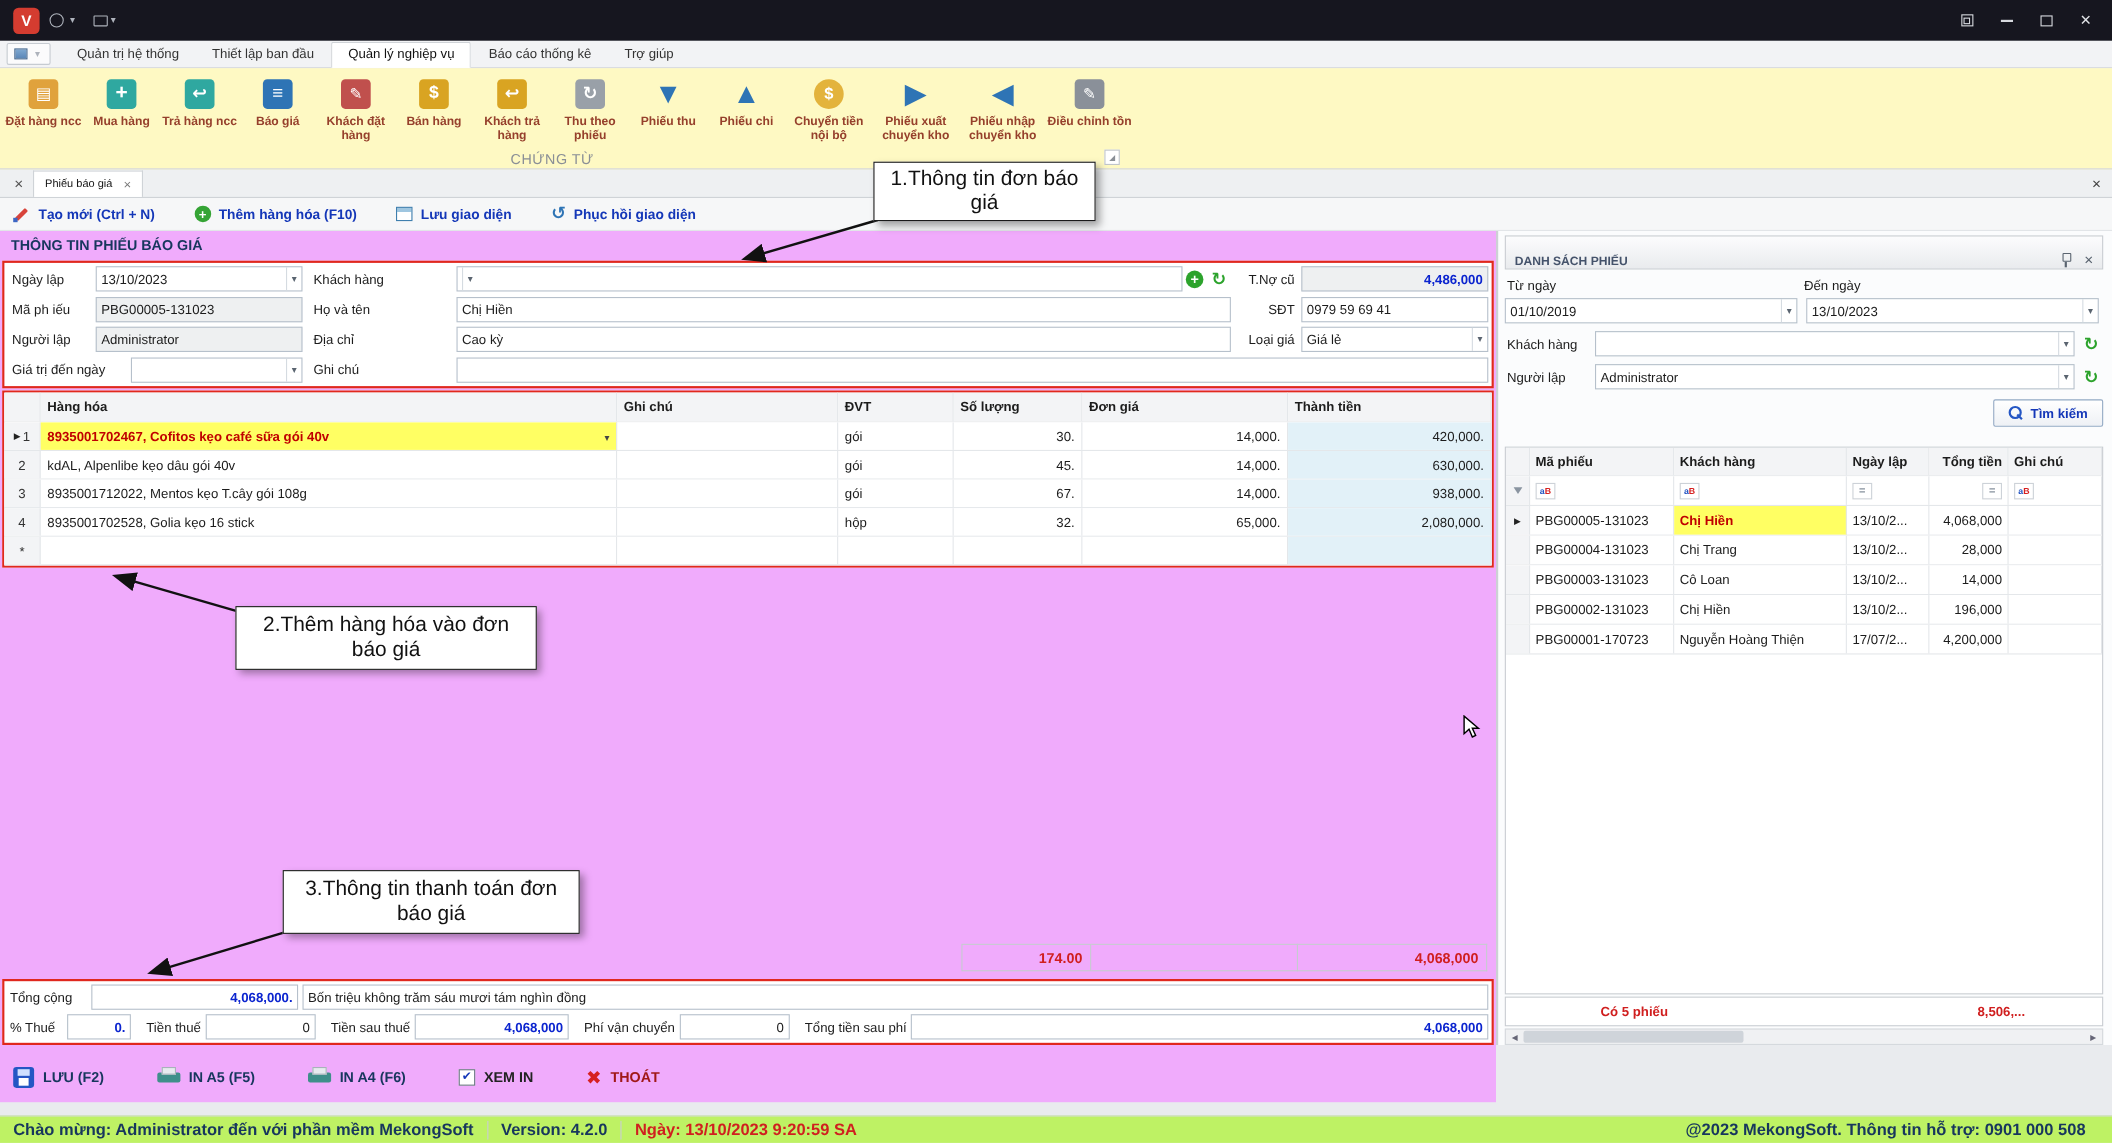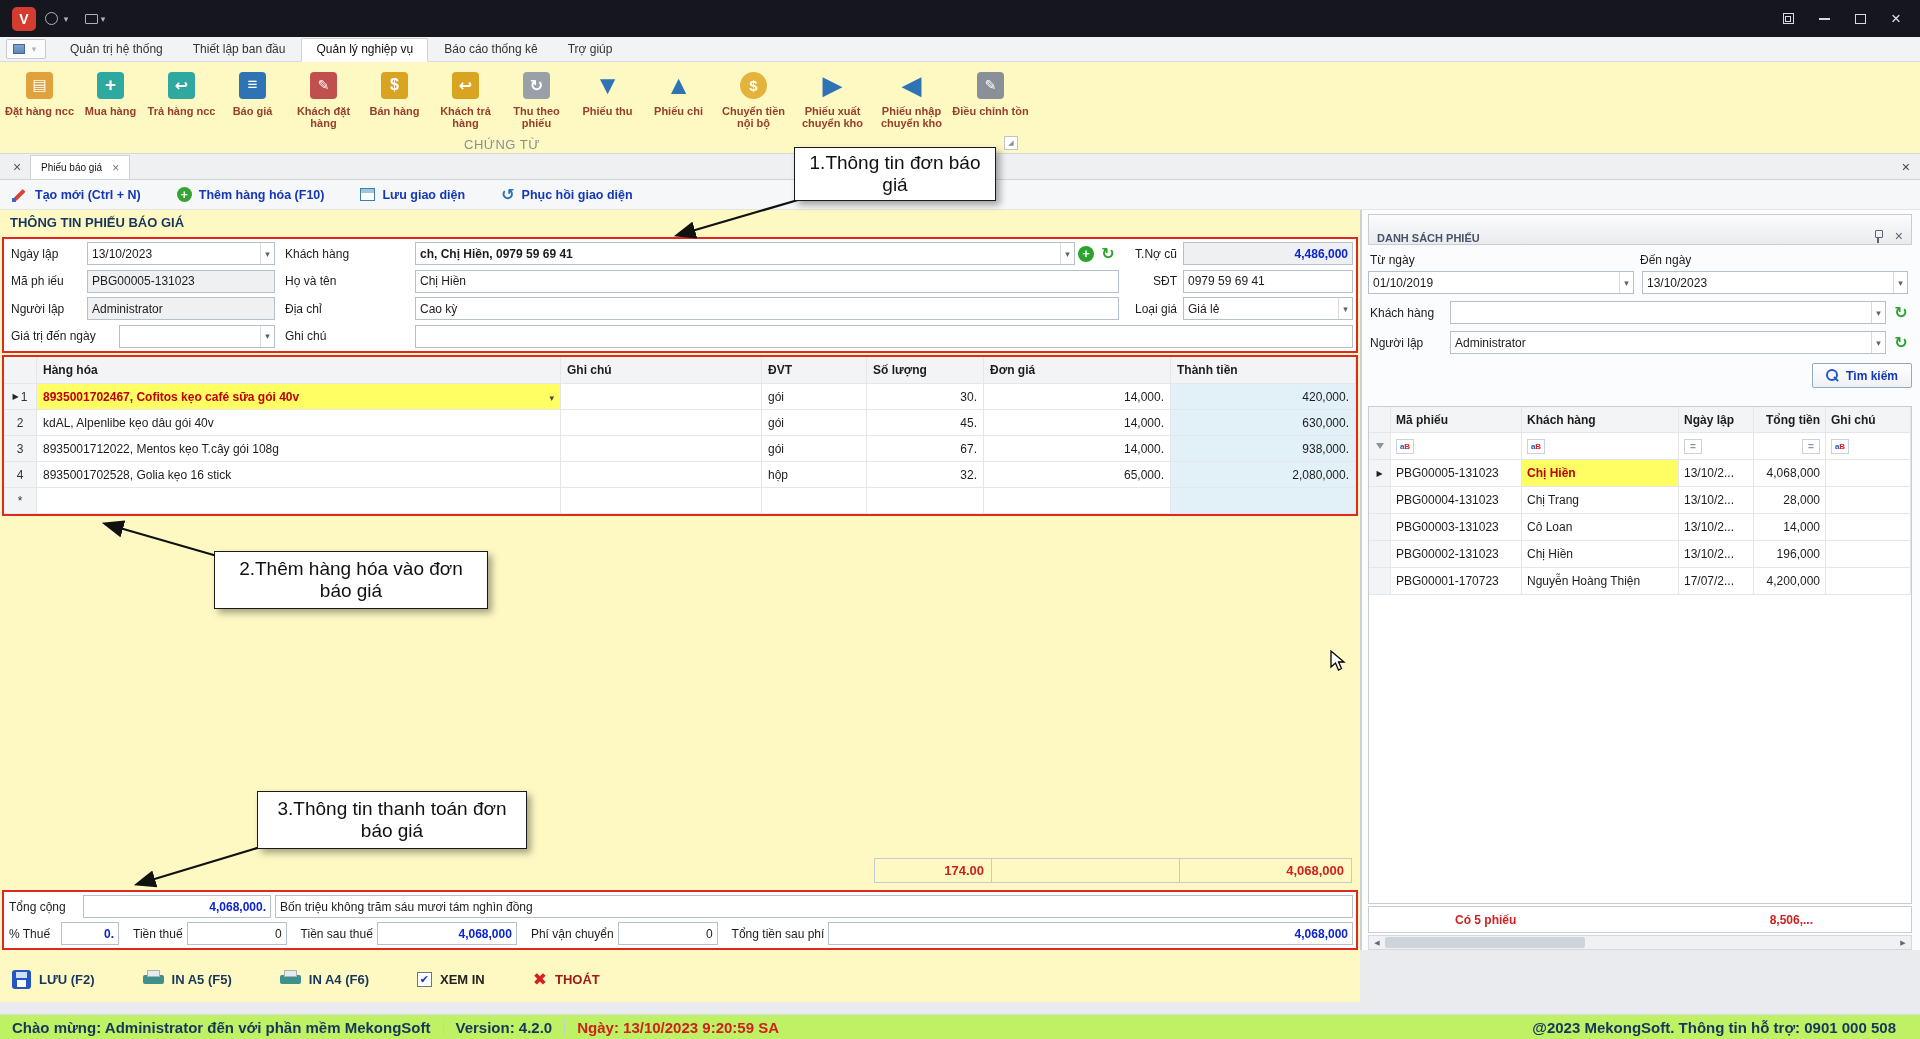--- a/index.html
+++ b/index.html
@@ -73,21 +73,21 @@
 .pencil-ic{width:16px;height:16px;position:relative}
 .pencil-ic::before{content:"";position:absolute;left:1px;top:6px;width:13px;height:4px;background:#d8433a;border-radius:1px;transform:rotate(-45deg)}
 .pencil-ic::after{content:"";position:absolute;left:0;bottom:1px;width:4px;height:4px;background:#3c66c4}
 .plus-circle{width:15px;height:15px;border-radius:50%;background:#35a435;color:#fff;display:flex;align-items:center;justify-content:center}
 .plus-circle::after{content:"+";font-size:12px;font-weight:bold;line-height:1}
 .layout-ic{width:15px;height:13px;border:1px solid #3f7fae;background:linear-gradient(#9fc6e0 0 4px,#fff 4px)}
 .undo-ic::after{content:"↺";color:#2e74b5;font-size:16px;font-weight:bold;line-height:1}
 
 
 .workspace{display:flex;height:804px;background:#e9ebee}
-.left-pane{position:relative;width:1360px;height:792px;background:#fef9c3;flex:none}
+.left-pane{position:relative;width:1360px;height:792px;background:#f0abfc;flex:none}
 .section-title{position:absolute;top:5px;left:10px;font-size:13px;font-weight:bold;color:#17365d}
 .redbox{border:2px solid #e0281e}
 
 
 .form-box{position:absolute;top:27px;left:2px;width:1356px;height:116px;background:#fff;padding:1px 3px}
 .frow{display:flex;align-items:center;height:27.5px}
 .fl{font-size:12px;color:#1c1c1c;flex:none;white-space:nowrap;overflow:hidden}
 .w-l1{width:80px;padding-left:4px}
 .w-l1w{width:112px;padding-left:4px}
 .w-f1{width:188px;flex:none}
@@ -193,21 +193,21 @@
 .g-note{flex:1}
 .g-row.sel .g-mark::before{content:"▶";font-size:8px;color:#222}
 .cell-hl{background:#ffff63;color:#c00000;font-weight:bold}
 .ficon{width:18px;height:15px;border:1px solid #cdd2d8;background:#fff;display:flex;align-items:center;justify-content:center;font-size:8px}
 .ficon.ab::before{content:"a";color:#2456c4;font-weight:bold}
 .ficon.ab::after{content:"B";color:#d62020;font-weight:bold}
 .ficon.eq::after{content:"=";color:#8a94a0;font-weight:bold;font-size:10px}
 .funnel{width:0;height:0;border-left:4px solid transparent;border-right:4px solid transparent;border-top:6px solid #8a94a0}
 .rp-footer{position:absolute;left:6px;right:8px;bottom:17px;height:27px;border:1px solid #c9cdd2;background:#fff;display:flex;align-items:center;font-weight:bold;color:#d01f1f}
 .rp-count{margin-left:86px}
-.rp-sum{margin-left:auto;margin-right:98px}
+.rp-sum{margin-left:auto;margin-right:70px}
 .rp-scroll{position:absolute;left:6px;right:8px;bottom:0;height:15px;background:#f0f1f3;border:1px solid #d5d9dd;display:flex;align-items:center}
 .sc-btn{width:16px;height:13px;display:flex;align-items:center;justify-content:center;color:#667}
 .sc-left::after{content:"◀";font-size:7px}
 .sc-right::after{content:"▶";font-size:7px}
 .sc-thumb{width:200px;height:11px;background:#cfd4da;border-radius:2px}
 .sc-right{margin-left:auto}
 
 
 .statusbar{height:25px;background:#bef264;border-top:1px solid #d6dade;display:flex;align-items:center;padding:0 12px;font-size:15px}
 .sb-item{font-weight:bold;color:#17365d;padding:0 12px;border-left:1px solid #c9cdd2;white-space:nowrap}
@@ -387,21 +387,20 @@
 
       <div class="form-box redbox">
         <div class="frow">
           <span class="fl w-l1">Ngày lập</span>
           <div class="inp w-f1">
               <span class="val">13/10/2023</span>
               <span class="dd"></span>
             </div>
           <span class="fl w-l2">Khách hàng</span>
           <div class="inp grow">
-              <span class="val bold">ch, Chị Hiền, 0979 59 69 41</span>
               <span class="dd"></span>
             </div>
           <span class="mini">
               <span class="plus-green"></span>
             </span>
           <span class="mini refresh-green"></span>
           <span class="fl w-l3">T.Nợ cũ</span>
           <div class="inp dis w-f3 jr">
               <span class="val r money">4,486,000</span>
             </div>

